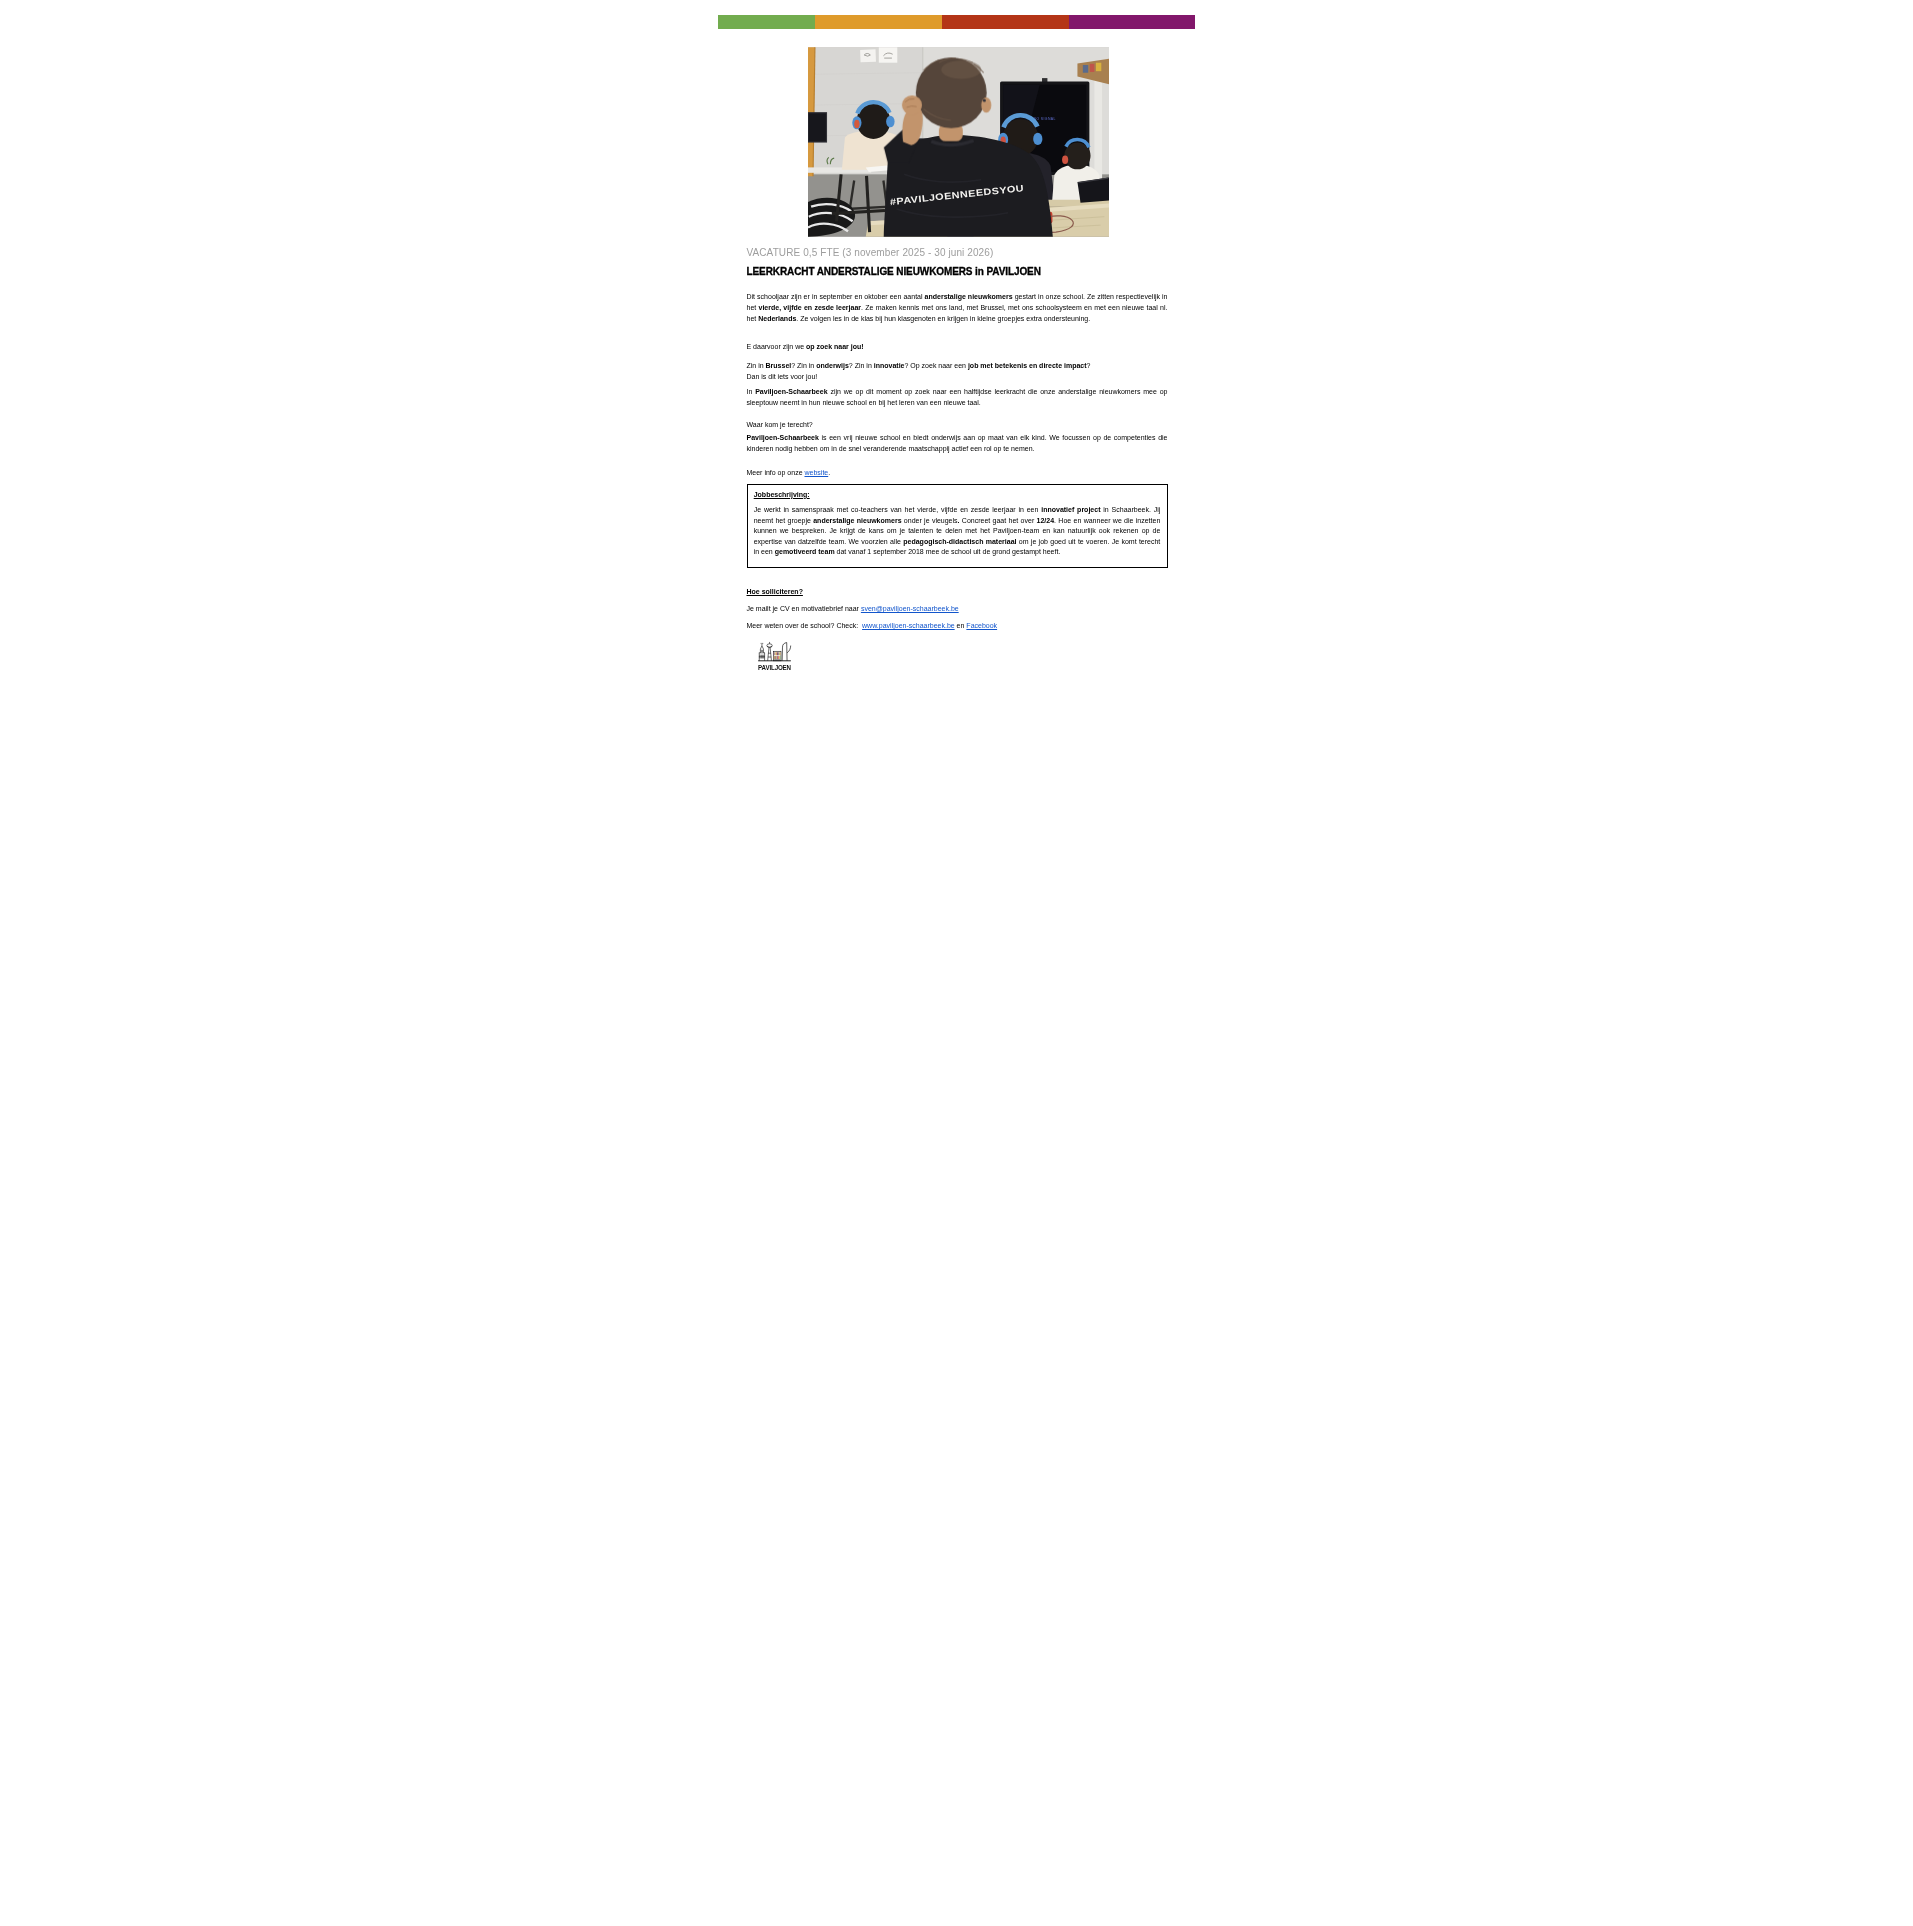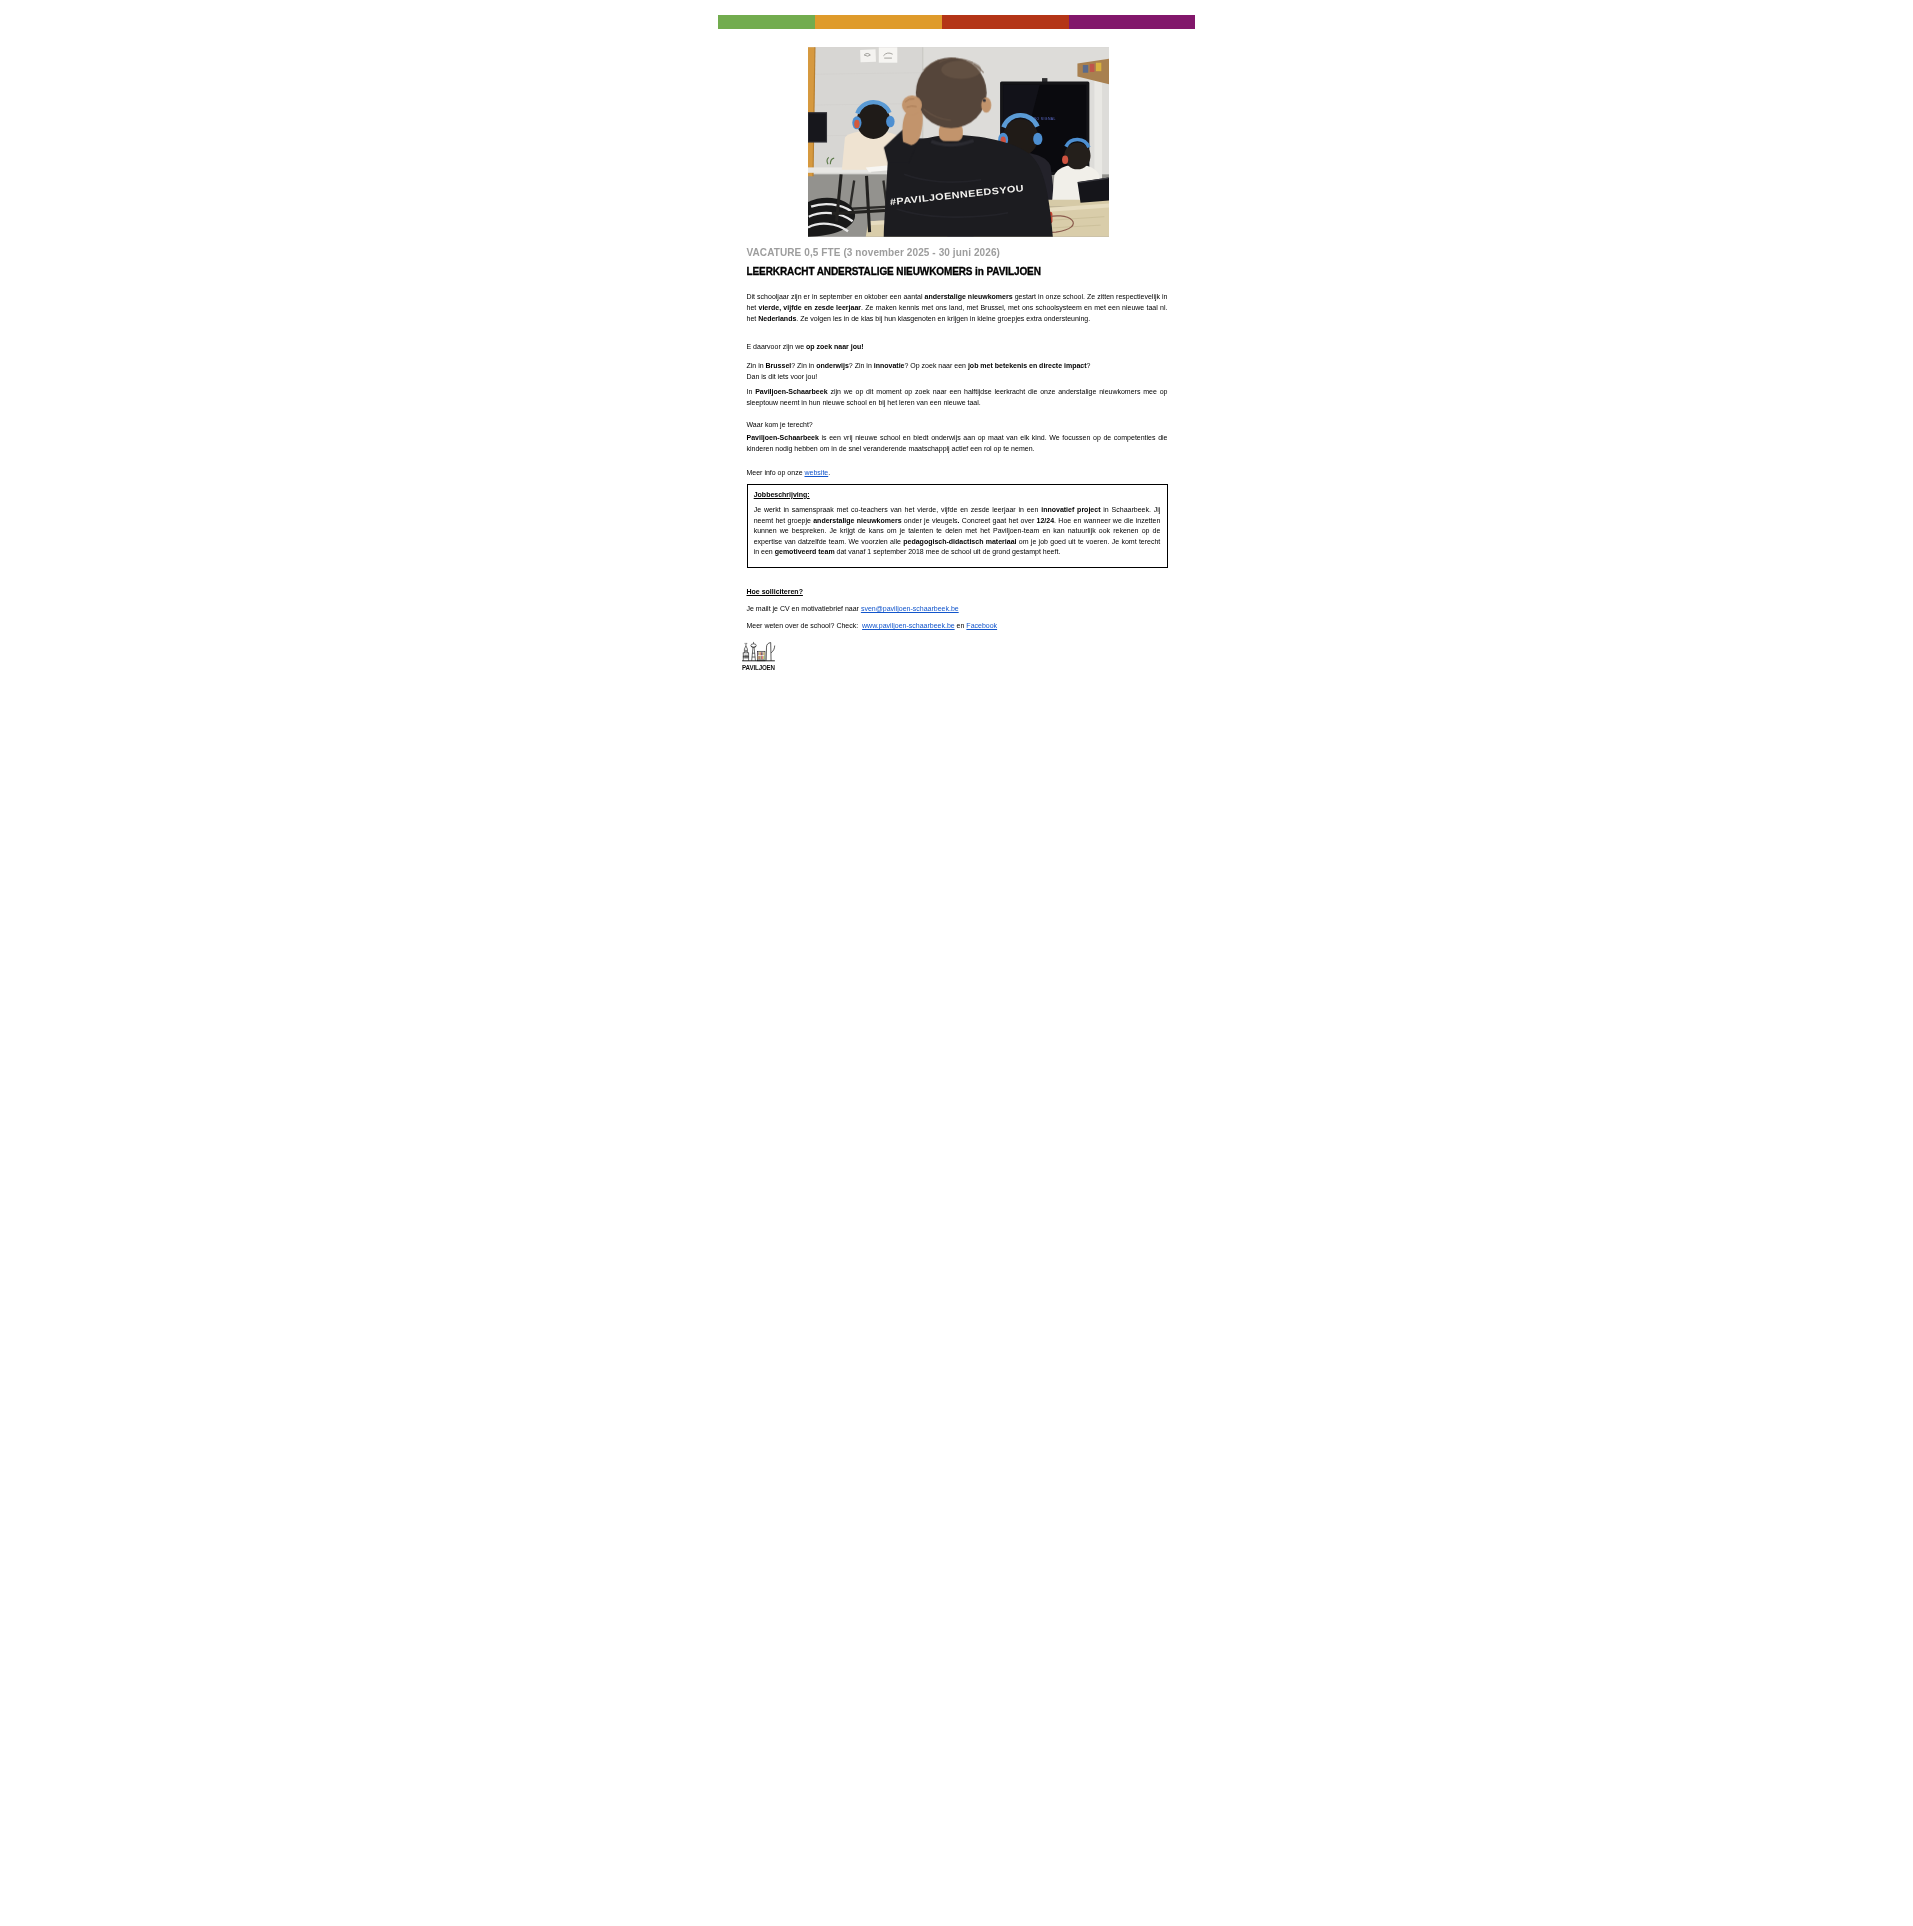--- a/index.html
+++ b/index.html
@@ -20,21 +20,21 @@
   .seg-red{width:26.45%;}
   .seg-purple{width:26.5%;}
   
   .photo{position:absolute;top:47px;left:90px;width:301px;height:190px;overflow:hidden;background:#d7d6d3;}
   .photo svg{display:block;}
   .ph-bg{filter:blur(1.1px);}
   .ph-fg{filter:blur(0.35px);}
   
   .tb{position:absolute;left:29px;width:421px;font-size:7px;line-height:10.8px;}
   .eyebrow{
-    top:247px;font-size:10px;line-height:12px;font-weight:700;
+    top:247px;font-size:10px;line-height:12px;font-weight:400;
     letter-spacing:0.1px;white-space:nowrap;
   }
   .title{
     top:264px;font-size:10px;line-height:16px;font-weight:700;
     letter-spacing:-0.1px;white-space:nowrap;-webkit-text-stroke:0.3px #000;
   }
   .p-intro{top:292px;text-align:justify;}
   .p-cta{top:342px;}
   .p-zin{top:361px;}
   .p-half{top:387px;text-align:justify;}
@@ -46,21 +46,21 @@
     box-sizing:border-box;padding:4.6px 6.2px 0 6.2px;
   }
   .job-box .box-heading{font-weight:700;text-decoration:underline;}
   .job-box .box-body{margin-top:5px;text-align:justify;line-height:10.4px;}
   .p-hoe{top:587px;font-weight:700;text-decoration:underline;}
   .p-mail{top:604px;}
   .p-check{top:621px;}
   .b{font-weight:700;}
   .doc-link{color:var(--link-color,#1155CC);text-decoration:underline;cursor:pointer;}
   
-  .logo{position:absolute;top:641px;left:23px;width:35px;height:32px;}
+  .logo{position:absolute;top:641px;left:39px;width:35px;height:32px;}
 </style>
 </head>
 <body>
 
 <div class="page">
 
   <div class="color-bar">
     <div class="seg seg-green" style="background-color: rgb(114, 172, 78);"></div>
     <div class="seg seg-orange" style="background-color: rgb(223, 155, 43);"></div>
     <div class="seg seg-red" style="background-color: rgb(180, 53, 23);"></div>

